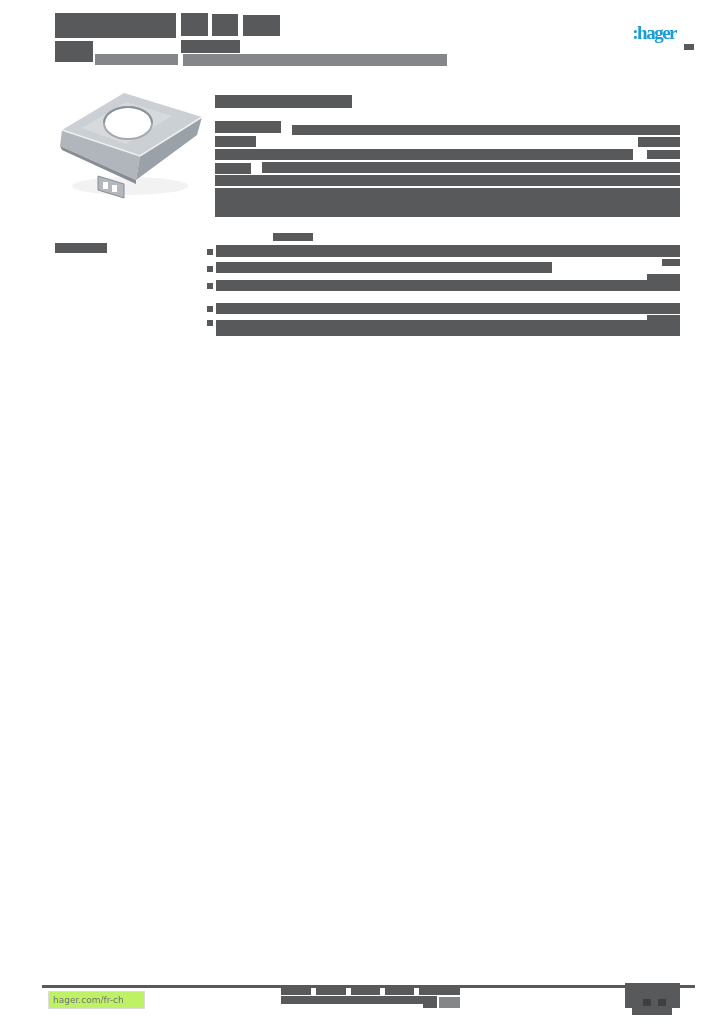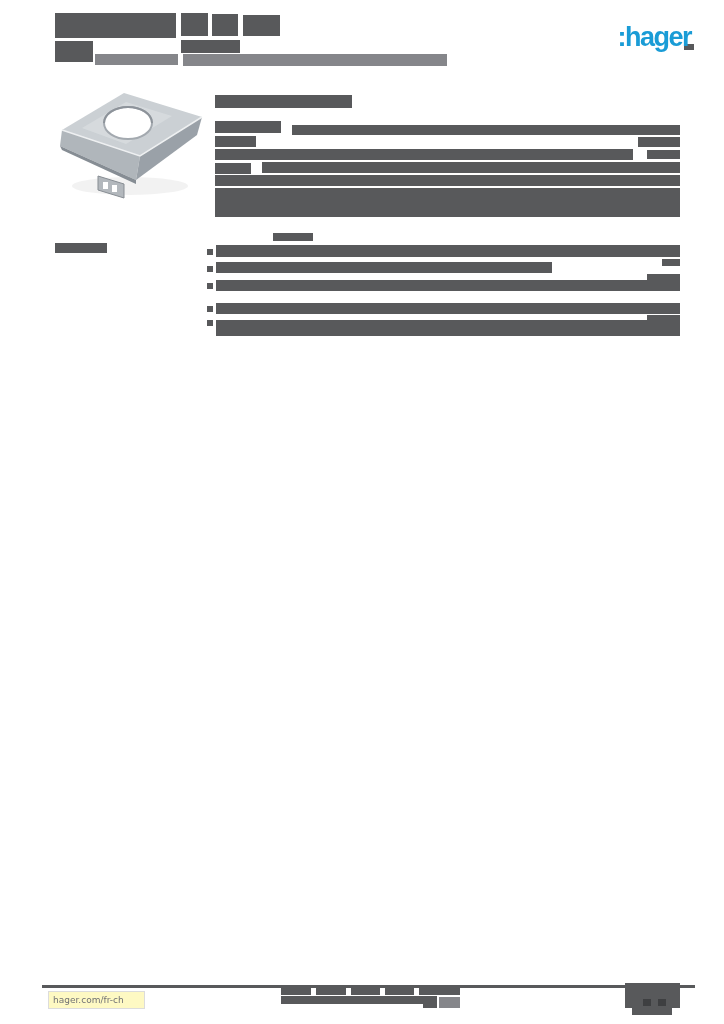--- a/index.html
+++ b/index.html
@@ -7,29 +7,29 @@
     width:724px;height:1024px;position:relative;overflow:hidden;
     background:#ffffff;
     font-family:"DejaVu Sans","Liberation Sans",sans-serif;
   }
   .page{position:absolute;inset:0;background:var(--page-bg,#fff);}
   .layer{position:absolute;inset:0;}
   .bar{position:absolute;background:var(--redaction,#58595b);}
   .bar.light{background:var(--redaction-light,#85868a);}
   .bar.dark{background:#3e3f41;}
   .logo{
-    position:absolute;top:22px;right:33px;
-    font-size:27px;font-weight:bold;letter-spacing:-1.5px;
+    position:absolute;top:22px;right:48px;
+    font-size:19px;font-weight:bold;letter-spacing:-1.5px;
     color:var(--brand-blue,#1a9cd6);
-    font-family:Liberation Sans, sans-serif;
+    font-family:Liberation Serif, serif;
   }
   .product{position:absolute;left:54px;top:84px;width:154px;height:120px;}
   .footer-link-box{
     position:absolute;left:48px;top:991px;width:97px;height:18px;
-    background:#fef9c3;border:1px solid #dcdcdc;
+    background:#bef264;border:1px solid #dcdcdc;
     display:flex;align-items:center;padding-left:4px;box-sizing:border-box;
     font-size:9px;color:var(--footer-text,#707174);
   }
 </style>
 </head>
 <body>
 
 <div class="page">
 
   <div class="layer">

